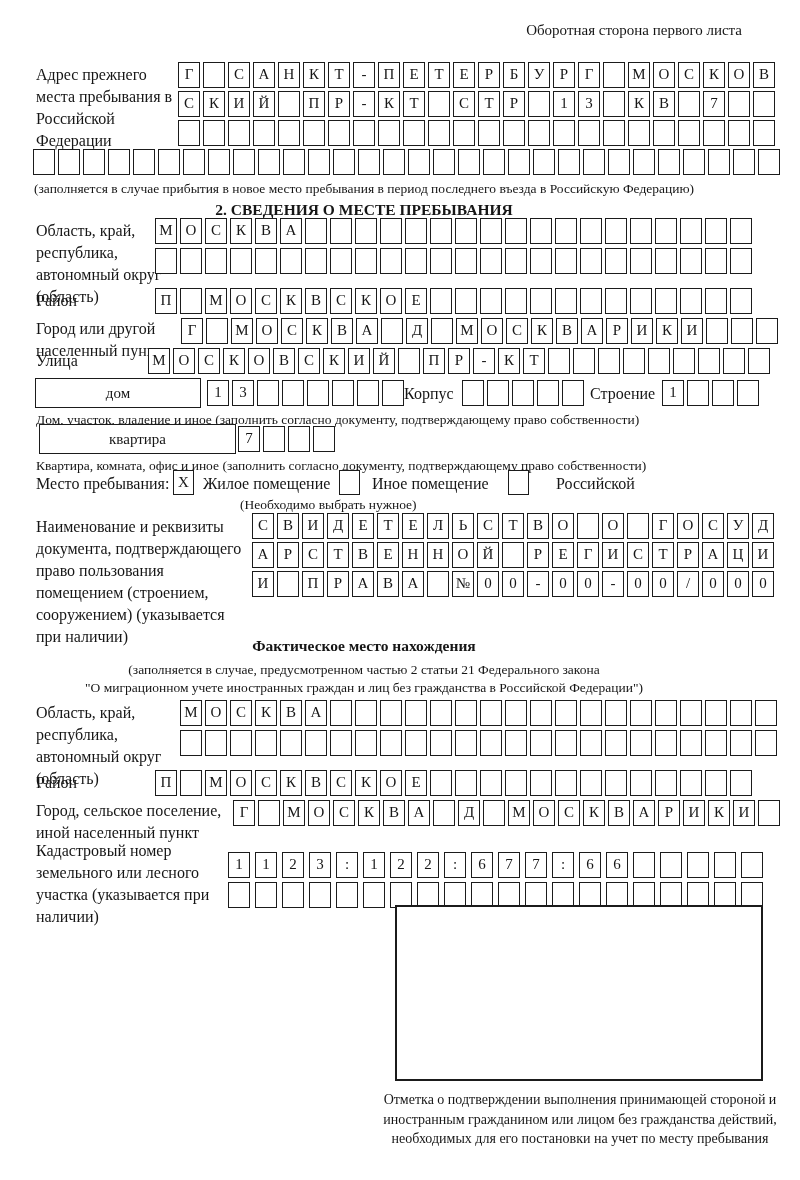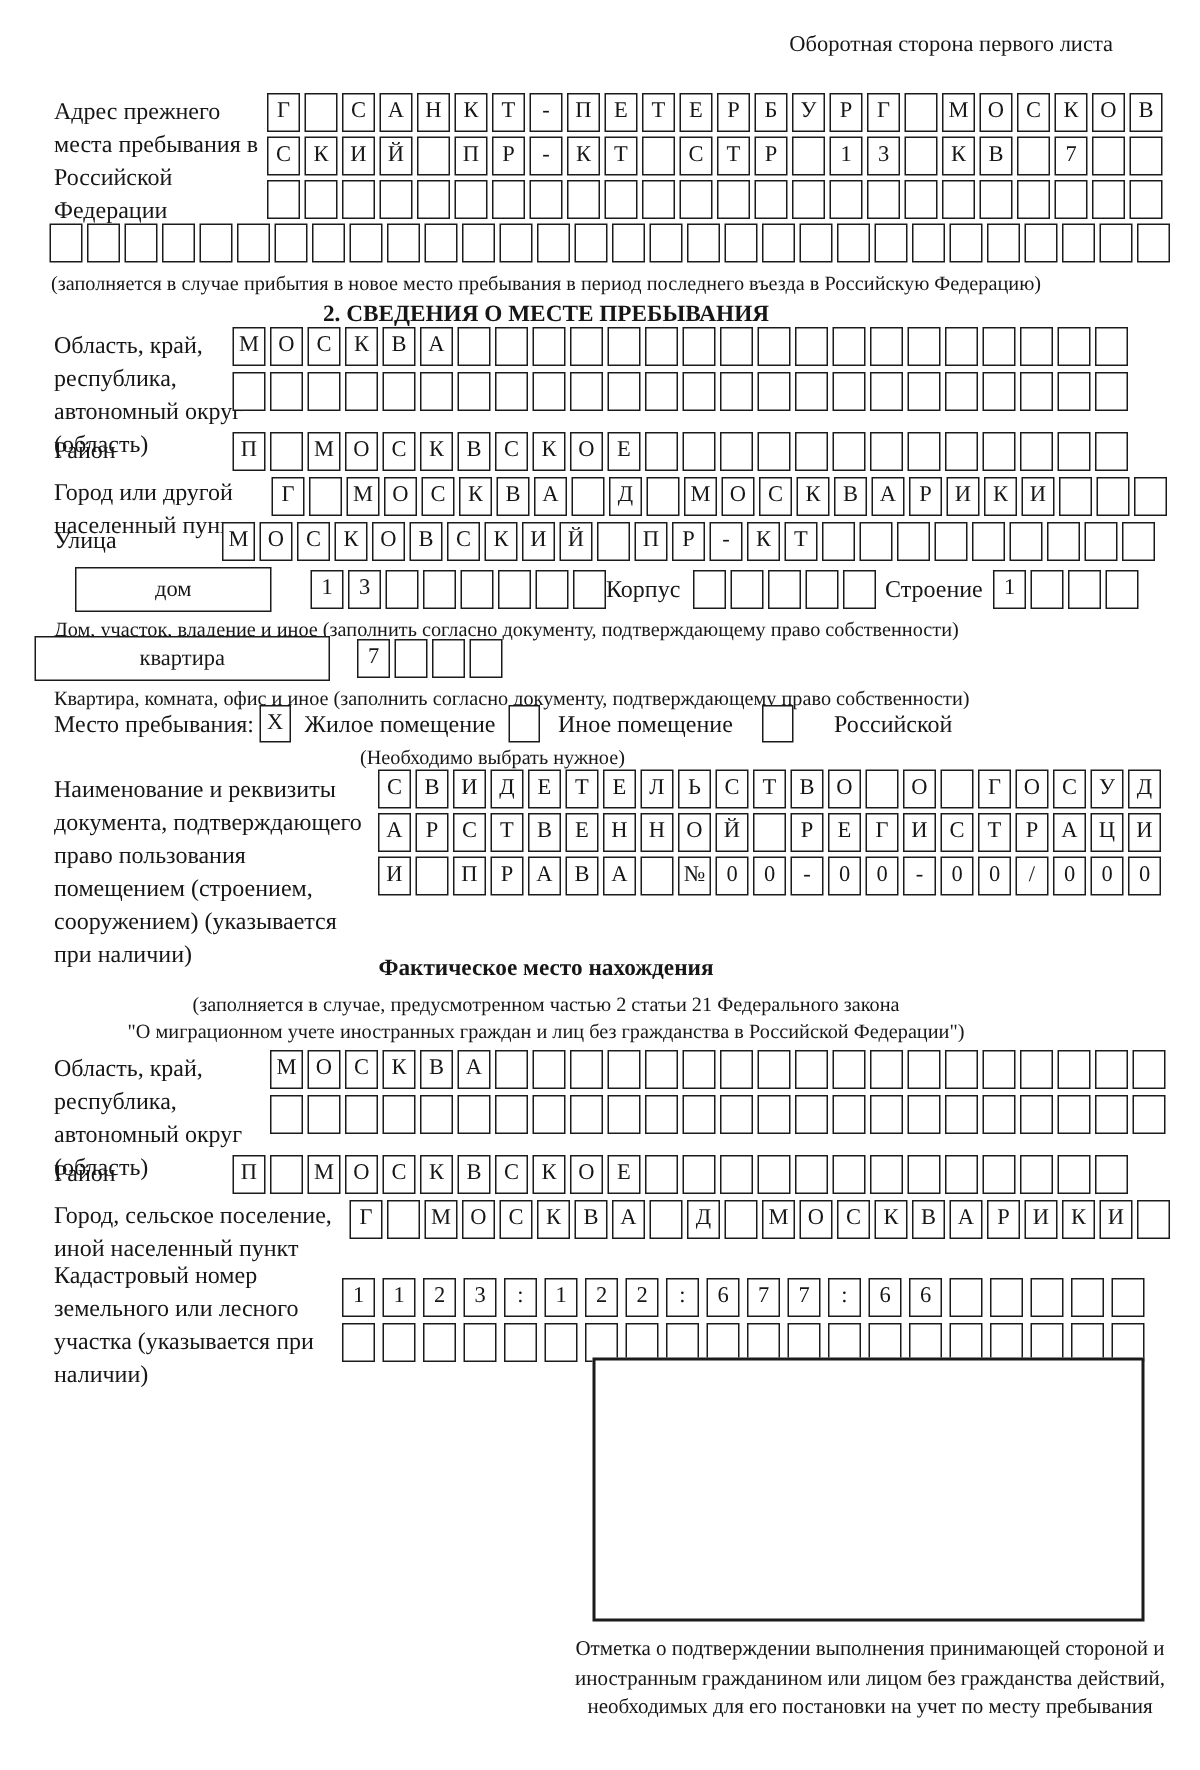--- a/index.html
+++ b/index.html
@@ -48,29 +48,29 @@
   .lbl-region { top:220px; left:36px; width:142px; }
   #row-region1{ top:218px; left:155px; }
   #row-region2{ top:248px; left:155px; }
   .lbl-district{ top:290px; left:36px; }
   #row-district{ top:288px; left:155px; }
   .lbl-city   { top:318px; left:36px; width:150px; }
   #row-city   { top:318px; left:181px; }
   .lbl-street { top:350px; left:36px; }
   #row-street { top:348px; left:148px; }
 
-  .rect-house { top:378px; left:50px;  width:131px; }
+  .rect-house { top:378px; left:35px;  width:166px; }
   #row-house  { top:380px; left:207px; }
   .lbl-korpus { top:383px; left:404px; }
   #row-korpus { top:380px; left:462px; }
   .lbl-stroenie{ top:383px; left:590px; }
   #row-stroenie{ top:380px; left:662px; }
   .note-house { top:412px; left:36px; }
 
-  .rect-apt   { top:424px; left:23px; width:197px; }
+  .rect-apt   { top:424px; left:39px; width:197px; }
   #row-apt    { top:426px; left:238px; }
   .note-apt   { top:458px; left:36px; }
 
   .lbl-place  { top:473px; left:36px; }
   .cb-zhiloe  { top:470px; left:173px; }
   .opt-zhiloe { top:473px; left:203px; }
   .cb-inoe    { top:470px; left:339px; }
   .opt-inoe   { top:473px; left:372px; }
   .cb-org     { top:470px; left:508px; }
   .opt-org    { top:473px; left:556px; }

